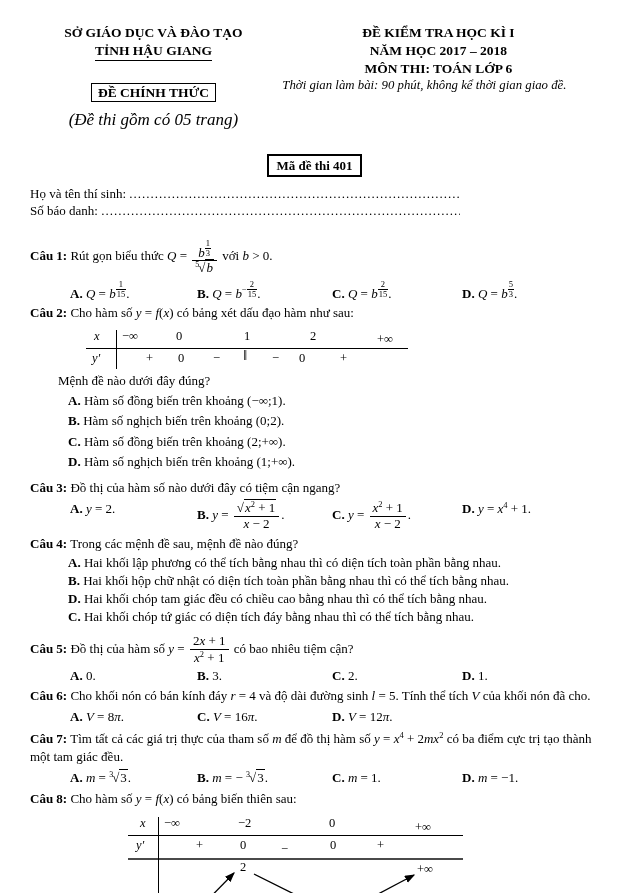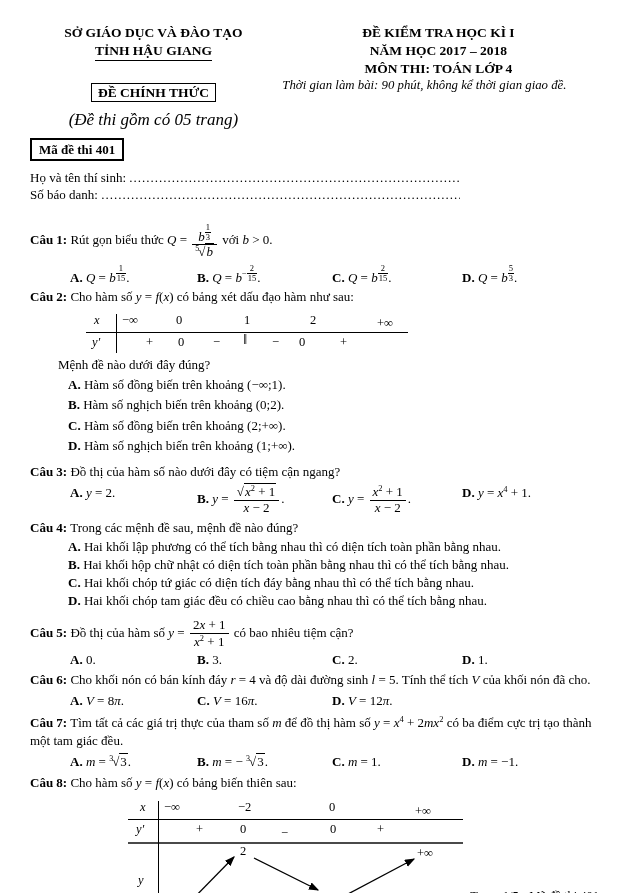--- a/index.html
+++ b/index.html
@@ -16,21 +16,21 @@
   
   .hdr{display:flex;justify-content:space-between;}
   .hdr-left{width:252px;text-align:center;}
   .hdr-right{width:330px;text-align:center;}
   .hl1,.hl2{font-weight:bold;font-size:13.5px;}
   .hl2 .ul{display:inline-block;border-bottom:1px solid #000;padding-bottom:0;}
   .inline-box{display:inline-block;border:1px solid #000;padding:0 6px;font-weight:bold;font-size:13.5px;margin-top:22px;}
   .note{font-style:italic;margin-top:7px;font-size:17px;}
   .hr1,.hr2,.hr3{font-weight:bold;font-size:13.5px;}
   .hr4{font-style:italic;font-size:12.8px;white-space:nowrap;margin-left:-28px;}
-  .code-row{text-align:left;margin-top:6px;padding-right:1px;}
+  .code-row{text-align:center;margin-top:22px;padding-right:1px;}
   .code-box{display:inline-block;border:2px solid #000;padding:1px 7px;font-weight:bold;}
 
   
   .stud{margin-top:8px;}
   .stud-line{width:430px;white-space:nowrap;overflow:hidden;height:17px;}
   .dots{letter-spacing:1px;}
 
   
   .q{margin-top:9px;clear:both;}
   .qstem{margin:0;}
@@ -107,21 +107,21 @@
   <div class="hdr">
     <div class="hdr-left">
       <div class="hl1">SỞ GIÁO DỤC VÀ ĐÀO TẠO</div>
       <div class="hl2"><span class="ul">TỈNH HẬU GIANG</span></div>
       <div><span class="inline-box">ĐỀ CHÍNH THỨC</span></div>
       <div class="note">(Đề thi gồm có 05 trang)</div>
     </div>
     <div class="hdr-right">
       <div class="hr1">ĐỀ KIỂM TRA HỌC KÌ I</div>
       <div class="hr2">NĂM HỌC 2017 – 2018</div>
-      <div class="hr3">MÔN THI: TOÁN LỚP 4</div>
+      <div class="hr3">MÔN THI: TOÁN LỚP 6</div>
       <div class="hr4">Thời gian làm bài: 90 phút, không kể thời gian giao đề.</div>
     </div>
   </div>
   <div class="code-row">
     <span class="code-box">Mã đề thi 401</span>
   </div>
 
   <div class="stud">
     <div class="stud-line"><span>Họ và tên thí sinh:</span> <span class="dots">.......................................................................................</span></div>
     <div class="stud-line"><span>Số báo danh:</span> <span class="dots">................................................................................................</span></div>
@@ -177,22 +177,22 @@
       <span class="opt"><b>C.</b> <span><i>y</i> = <span class="vf"><span class="t"><i>x</i><sup>2</sup> + 1</span><span class="b"><i>x</i> − 2</span></span>.</span></span>
       <span class="opt"><b>D.</b> <span><i>y</i> = <i>x</i><sup>4</sup> + 1.</span></span>
     </div>
   </div>
 
   <div class="q" style="margin-top:4px;">
     <div class="qstem"><b>Câu 4:</b> <span>Trong các mệnh đề sau, mệnh đề nào đúng?</span></div>
     <div class="optlines">
       <div class="opt"><b>A.</b> <span>Hai khối lập phương có thể tích bằng nhau thì có diện tích toàn phần bằng nhau.</span></div>
       <div class="opt"><b>B.</b> <span>Hai khối hộp chữ nhật có diện tích toàn phần bằng nhau thì có thể tích bằng nhau.</span></div>
+      <div class="opt"><b>D.</b> <span>Hai khối chóp tam giác đều có chiều cao bằng nhau thì có thể tích bằng nhau.</span></div>
       <div class="opt"><b>C.</b> <span>Hai khối chóp tứ giác có diện tích đáy bằng nhau thì có thể tích bằng nhau.</span></div>
-      <div class="opt"><b>D.</b> <span>Hai khối chóp tam giác đều có chiều cao bằng nhau thì có thể tích bằng nhau.</span></div>
     </div>
   </div>
 
   <div class="q">
     <div class="qstem"><b>Câu 5:</b> <span>Đồ thị của hàm số <i>y</i> = <span class="vf"><span class="t">2<i>x</i> + 1</span><span class="b"><i>x</i><sup>2</sup> + 1</span></span> có bao nhiêu tiệm cận?</span></div>
     <div class="opts4" style="margin-top:1px;">
       <span class="opt"><b>A.</b> <span>0.</span></span>
       <span class="opt"><b>B.</b> <span>3.</span></span>
       <span class="opt"><b>C.</b> <span>2.</span></span>
       <span class="opt"><b>D.</b> <span>1.</span></span>

